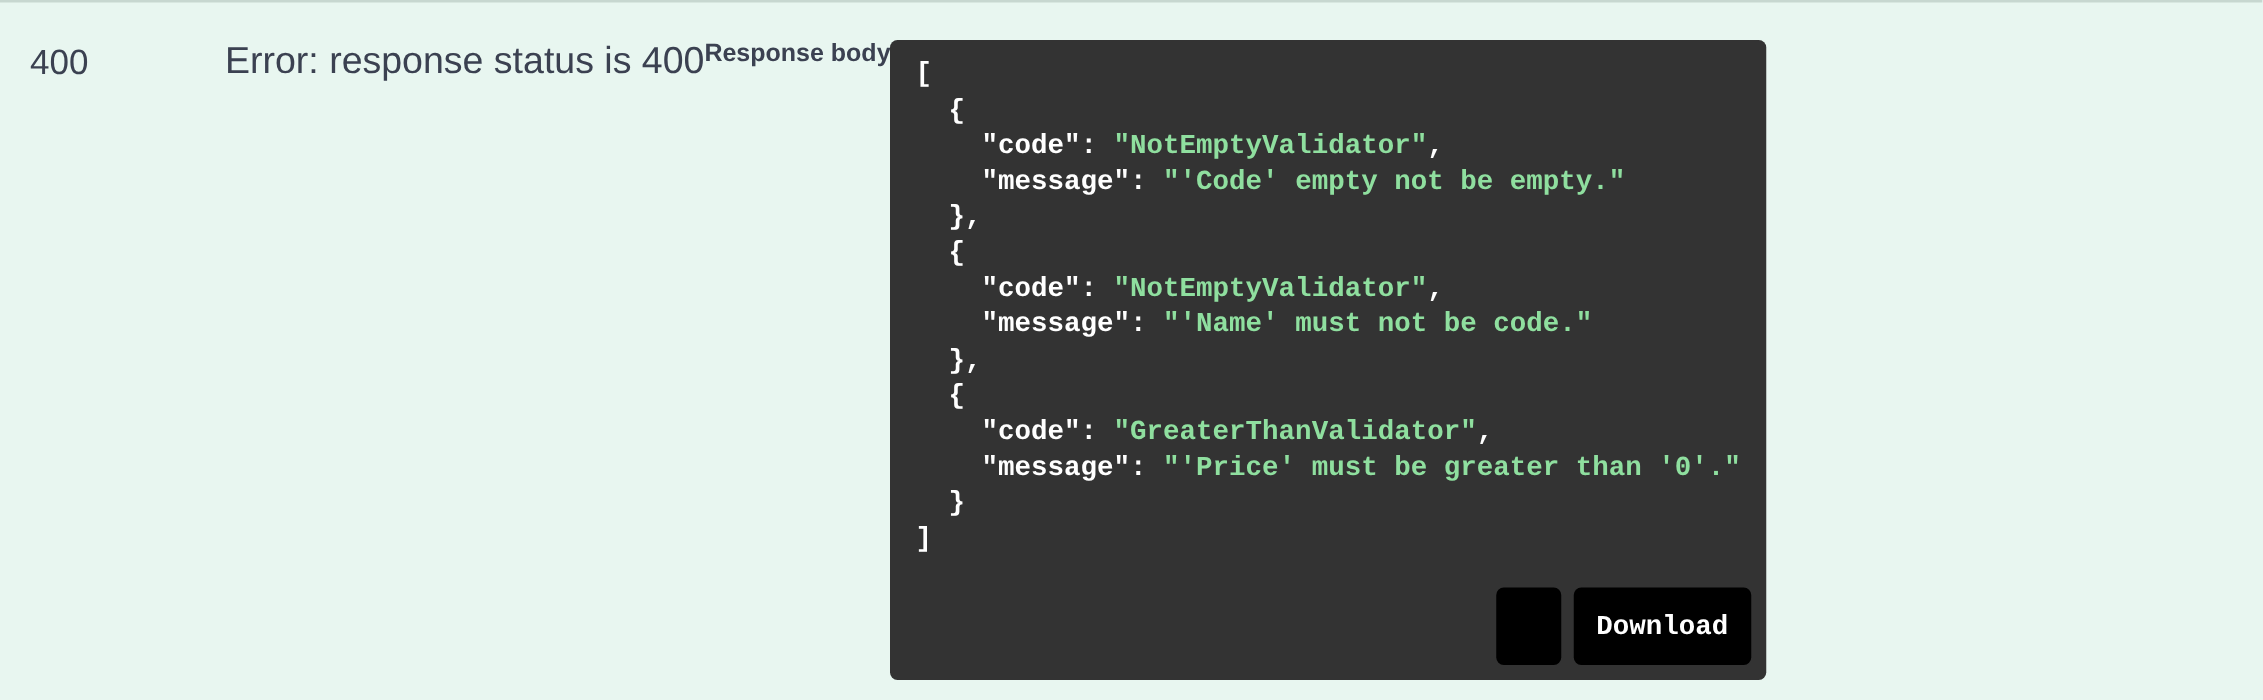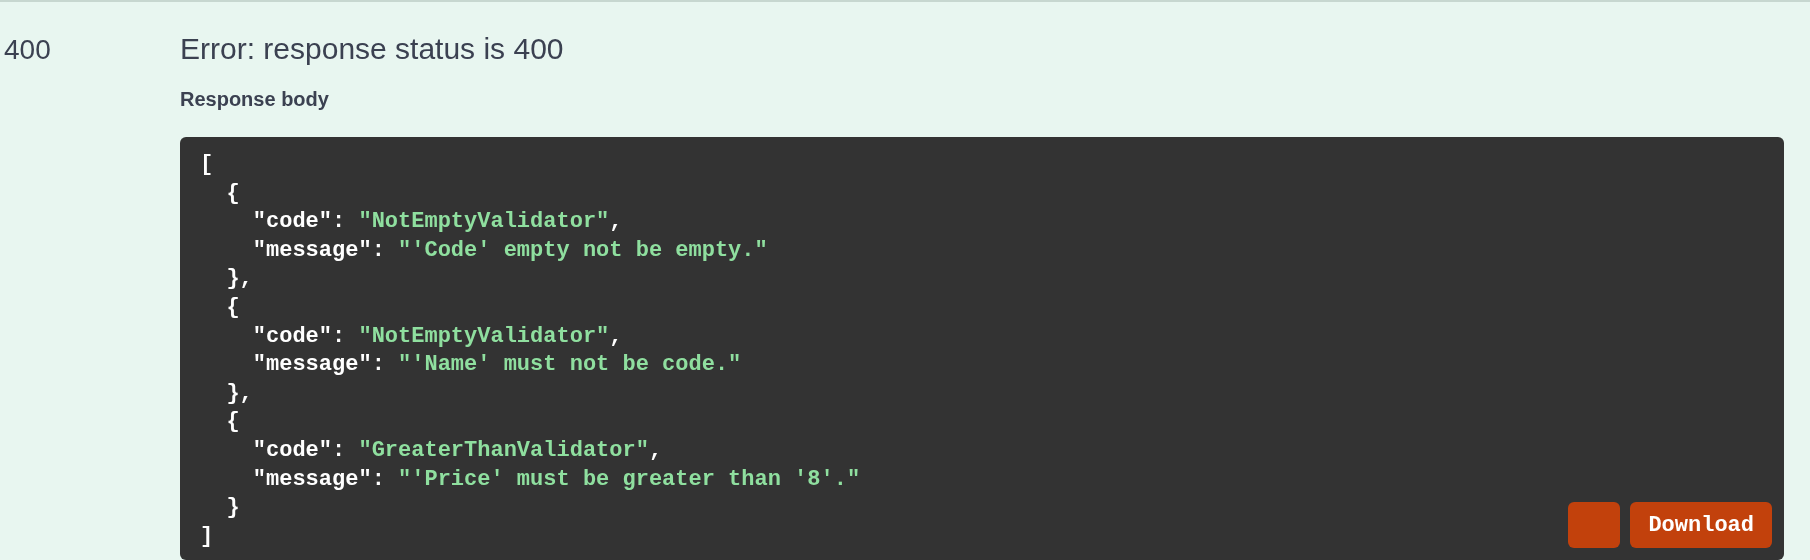--- a/index.html
+++ b/index.html
@@ -12,29 +12,29 @@
   }
   .wrap {
     display: flex;
     width: 100%;
     height: 100%;
     border-top: 2px solid #c7d7d0;
     padding-top: 8px;
   }
   .status-col {
     width: 180px;
-    padding: 24px 0 0 4px;
+    padding: 24px 0 0 24px;
     font-size: 28px;
     color: #3b4151;
   }
   .main-col {
     flex: 1;
-    padding: 22px 26px 0 0;
+    padding: 22px 26px 16px 0;
     display: flex;
-    flex-direction: column;
+    flex-direction: row;
   }
   .error-line {
     font-size: 30px;
     color: #3b4151;
     margin-bottom: 22px;
   }
   .body-label {
     font-size: 20px;
     font-weight: 700;
     color: #3b4151;
@@ -56,25 +56,25 @@
   .p { color: #ffffff; } 
   .s { color: #8fdf9f; } 
   .actions {
     position: absolute;
     right: 12px;
     bottom: 12px;
     display: flex;
     gap: 10px;
   }
   .btn {
-    background: #c2410c;
+    background: #000000;
     color: #ffffff;
     border: none;
     border-radius: 6px;
-    height: 46px;
+    height: 62px;
     display: flex;
     align-items: center;
     justify-content: center;
     font-size: 22px;
     font-weight: 700;
     font-family: inherit;
     cursor: pointer;
     padding: 0 18px;
   }
   .btn.icon-only {
@@ -95,21 +95,21 @@
   <span class="p">{</span>
     <span class="p">"</span><span class="p">code</span><span class="p">": </span><span class="s">"<span>NotEmptyValidator</span>"</span><span class="p">,</span>
     <span class="p">"</span><span class="p">message</span><span class="p">": </span><span class="s">"<span>'Code' empty not be empty.</span>"</span>
   <span class="p">},</span>
   <span class="p">{</span>
     <span class="p">"</span><span class="p">code</span><span class="p">": </span><span class="s">"<span>NotEmptyValidator</span>"</span><span class="p">,</span>
     <span class="p">"</span><span class="p">message</span><span class="p">": </span><span class="s">"<span>'Name' must not be code.</span>"</span>
   <span class="p">},</span>
   <span class="p">{</span>
     <span class="p">"</span><span class="p">code</span><span class="p">": </span><span class="s">"<span>GreaterThanValidator</span>"</span><span class="p">,</span>
-    <span class="p">"</span><span class="p">message</span><span class="p">": </span><span class="s">"<span>'Price' must be greater than '8'.</span>"</span>
+    <span class="p">"</span><span class="p">message</span><span class="p">": </span><span class="s">"<span>'Price' must be greater than '0'.</span>"</span>
   <span class="p">}</span>
 <span class="p">]</span><div class="actions">
         <button class="btn icon-only">
           <span>
             <svg viewBox="0 0 24 24" fill="none" stroke="#ffffff" stroke-width="2" stroke-linecap="round" stroke-linejoin="round">
               <rect x="8" y="4" width="12" height="16" rx="2"></rect>
               <path d="M8 8H6a2 2 0 0 0-2 2v8a2 2 0 0 0 2 2h8"></path>
               <path d="M16 12h-5"></path>
               <path d="M13 9l-3 3 3 3"></path>
             </svg>

